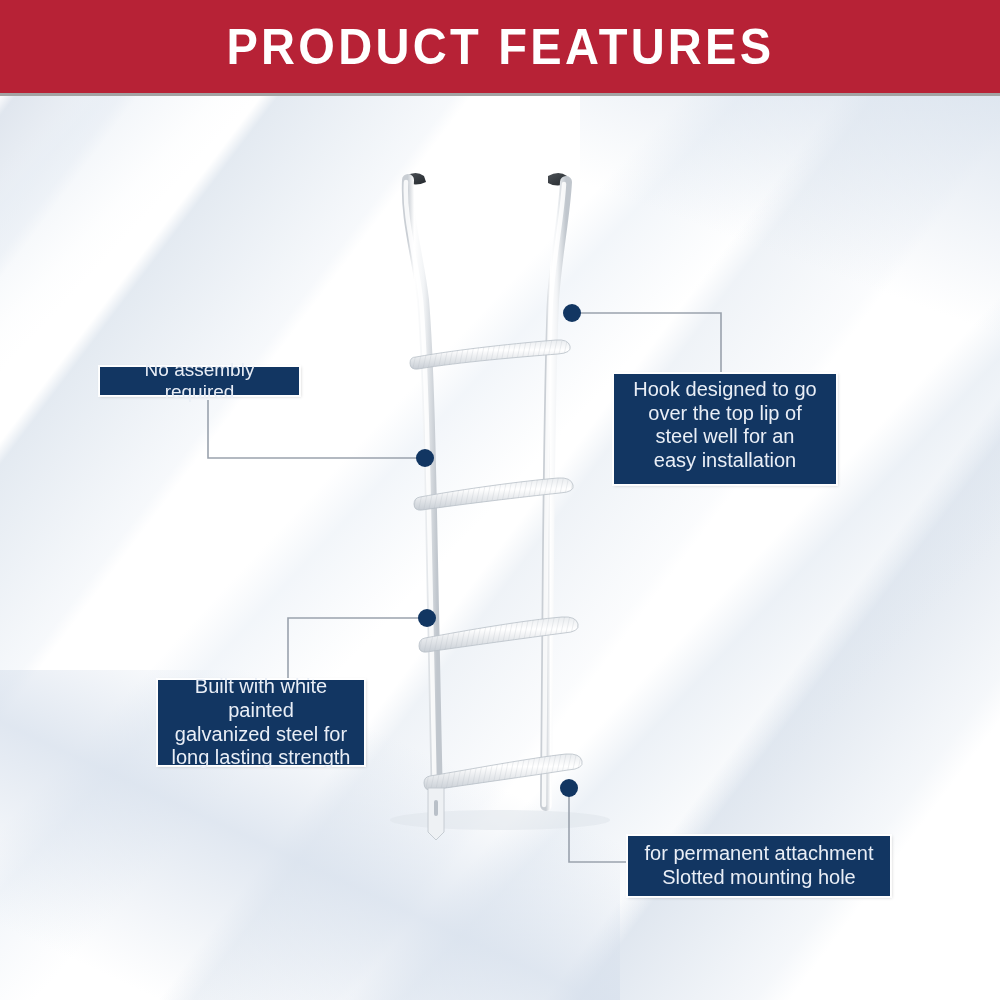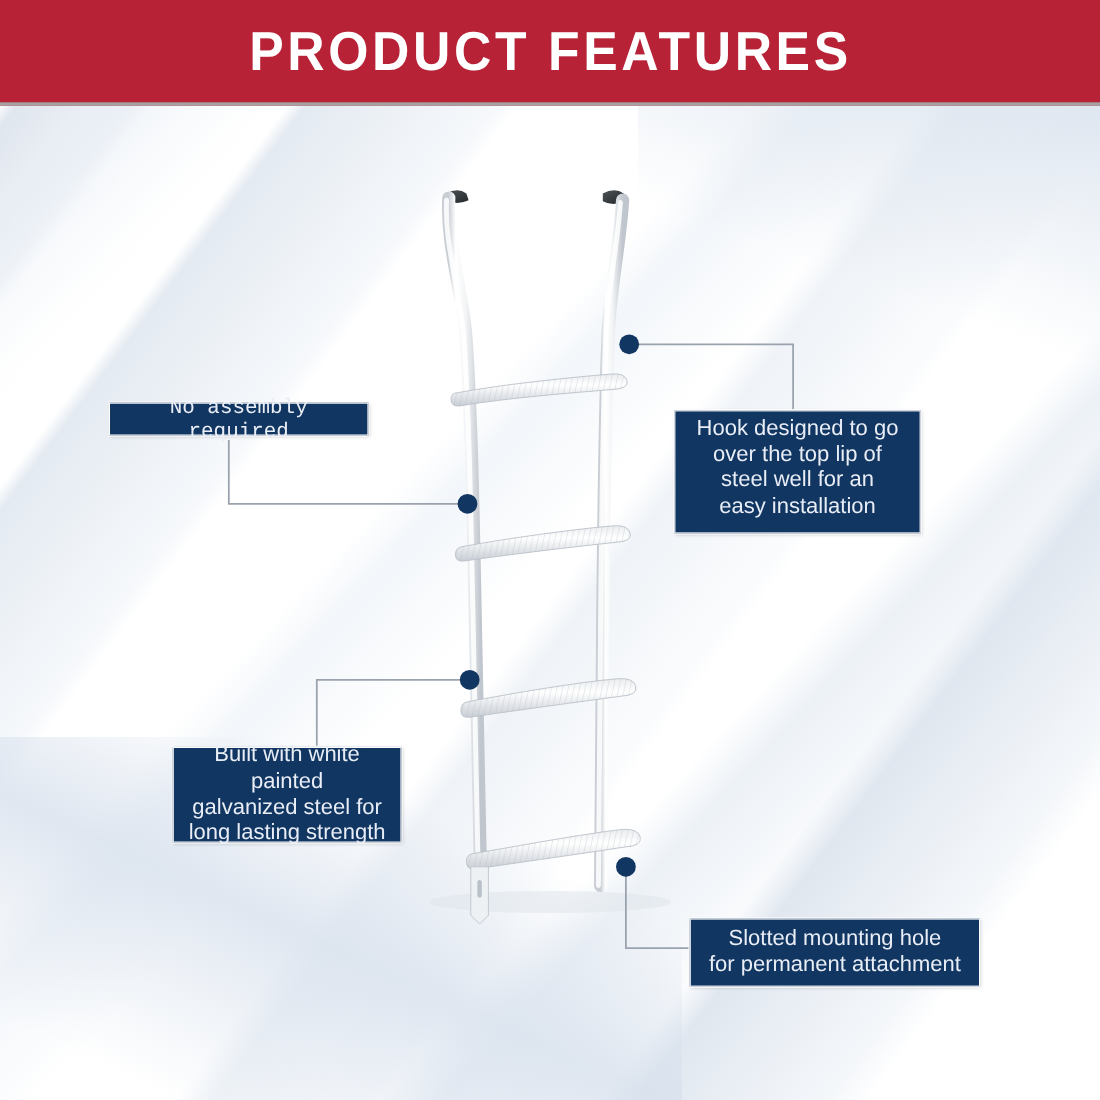--- a/index.html
+++ b/index.html
@@ -109,25 +109,24 @@
     border:1px solid #ffffff;
     box-shadow:0 0 0 1px rgba(255,255,255,0.9), 1px 1px 3px rgba(0,0,0,0.18);
     text-align:center;
     line-height:1.18;
     z-index:15;
     font-weight:400;
   }
   .callout span { display:block; }
 
   #callout-no-assembly {
-    left:99px; top:366px; width:236px; height:30px;
+    left:99px; top:366px; width:201px; height:30px;
     font-size:19px;
     display:flex; align-items:center; justify-content:center;
     padding:0 8px;
-    font-family:Liberation Mono, monospace;
   }
   #callout-hook {
     left:613px; top:373px; width:224px; height:112px;
     font-size:20px;
     display:flex; flex-direction:column; align-items:center; justify-content:flex-start;
     padding:4px 6px;
   }
   #callout-steel {
     left:157px; top:679px; width:208px; height:87px;
     font-size:20px;
@@ -266,17 +265,17 @@
     <span>easy installation</span>
   </div>
 
   <div class="callout" id="callout-steel">
     <span>Built with white painted</span>
     <span>galvanized steel for</span>
     <span>long lasting strength</span>
   </div>
 
   <div class="callout" id="callout-slotted">
+    <span>for permanent attachment</span>
     <span>Slotted mounting hole</span>
-    <span>for permanent attachment</span>
   </div>
 
 </div>
 
 </body></html>

